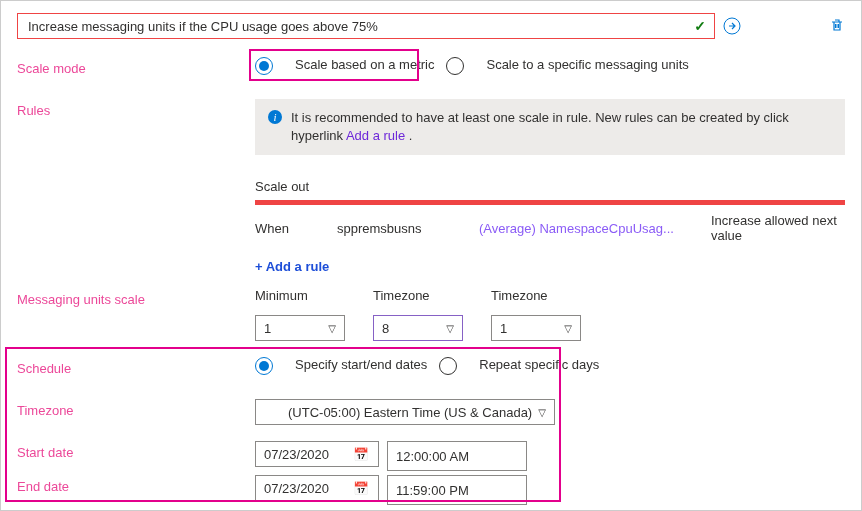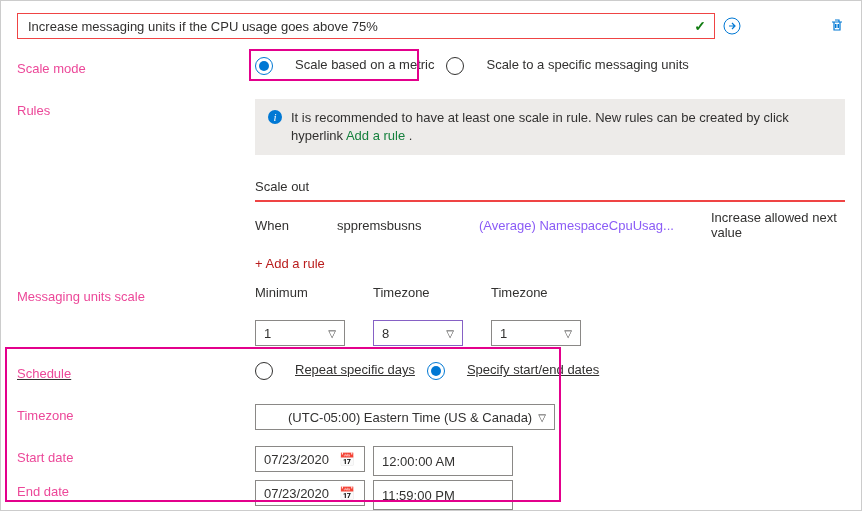--- a/index.html
+++ b/index.html
@@ -116,52 +116,53 @@
   }
   .info-icon {
     width: 16px; height:16px;
     flex-shrink: 0;
     display:inline-flex;
     align-items:center;
     justify-content:center;
     color:#0078d4;
   }
   .info-text { flex:1; }
-  .link { color:#15803d; cursor:pointer; }
+  .link { color:#6d28d9; cursor:pointer; }
   .rules-box {
     margin-top: 18px;
   }
   .rules-header {
-    border-bottom: 2px solid #ef4444;
+    border-bottom: 5px solid #ef4444;
     padding: 6px 0;
     font-size: 13px;
   }
   .rule-row {
     display: flex;
     gap: 32px;
     padding: 8px 0;
     font-size: 13px;
     color: #323130;
     align-items: center;
   }
   .rule-col-when { width: 50px; }
   .rule-col-ns { width: 110px; }
   .rule-col-metric { width: 200px; color:#8b5cf6; cursor:pointer; }
   .rule-col-action { flex:1; }
   .add-rule {
-    color:#b91c1c;
+    color:#1d4ed8;
     cursor:pointer;
     padding: 8px 0;
     display:inline-block;
+    font-weight:bold;
   }
   .limits-row {
     display:flex;
     gap: 28px;
   }
-  .limit-field { display:flex; flex-direction:column; gap:20px; }
+  .limit-field { display:flex; flex-direction:column; gap:12px; }
   .limit-label { font-size:13px; }
   .sel {
     height: 26px;
     border: 1px solid #8a8886;
     display:flex;
     align-items:center;
     padding: 0 8px;
     gap: 6px;
     cursor:pointer;
     background:#fff;
@@ -173,21 +174,21 @@
     font-size: 10px;
     color:#323130;
   }
   .date-row { display:flex; gap:8px; }
   .date-input {
     height:26px;
     border:1px solid #8a8886;
     display:flex;
     align-items:center;
     padding:0 8px;
-    width: 110px;
+    width: 124px;
     justify-content: space-between;
     cursor:text;
   }
   .time-input {
     height:30px;
     border:1px solid #8a8886;
     display:flex;
     align-items:center;
     padding:0 8px;
     width: 140px;
@@ -300,34 +301,34 @@
           <span class="limit-label">Timezone</span>
           <div class="sel">
             <span>1</span>
             <span class="chev">▽</span>
           </div>
         </div>
       </div>
     </div>
   </div>
 
-  <div class="form-row" style="margin-top:16px;text-decoration:underline;">
+  <div class="form-row" style="margin-top:16px;">
     <div class="label-col">Schedule</div>
     <div class="value-col">
       <div class="radio-group">
-        <div class="radio-item">
-          <span class="radio-circle"></span>
-          <span>Repeat specific days</span>
-        </div>
         <div class="radio-item">
           <span class="radio-circle selected">
               <span class="radio-dot"></span>
             </span>
           <span>Specify start/end dates</span>
         </div>
+        <div class="radio-item">
+          <span class="radio-circle"></span>
+          <span>Repeat specific days</span>
+        </div>
       </div>
     </div>
   </div>
 
   <div class="form-row" style="margin-top:12px;">
     <div class="label-col">Timezone</div>
     <div class="value-col">
       <div class="sel tz-sel">
         <span>(UTC-05:00) Eastern Time (US &amp; Canada)</span>
         <span class="chev">▽</span>

